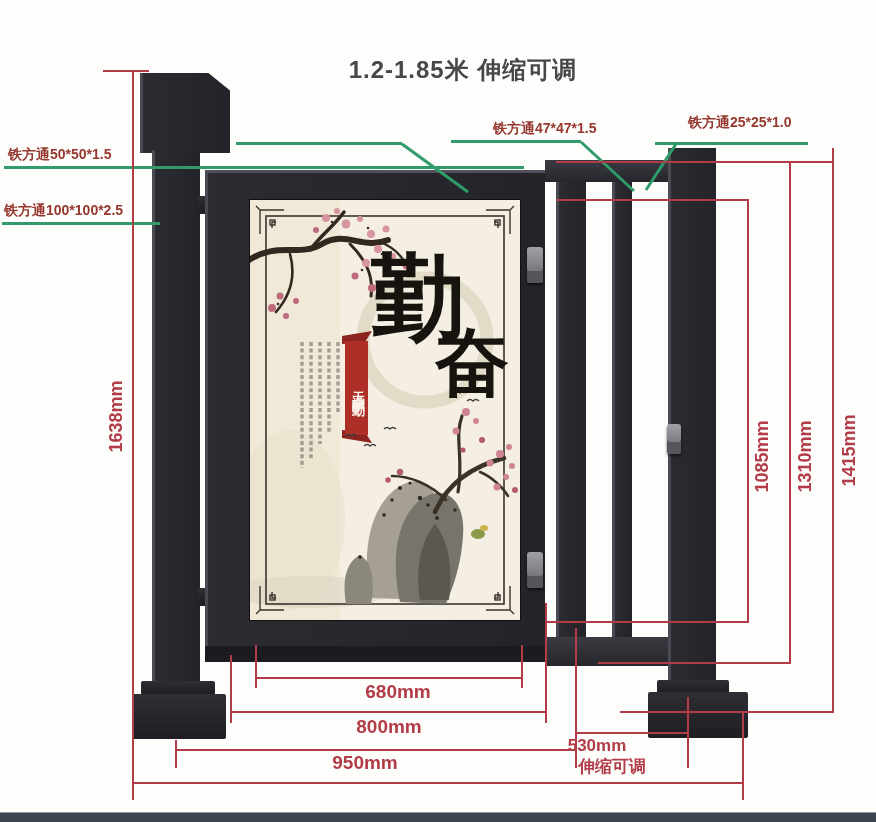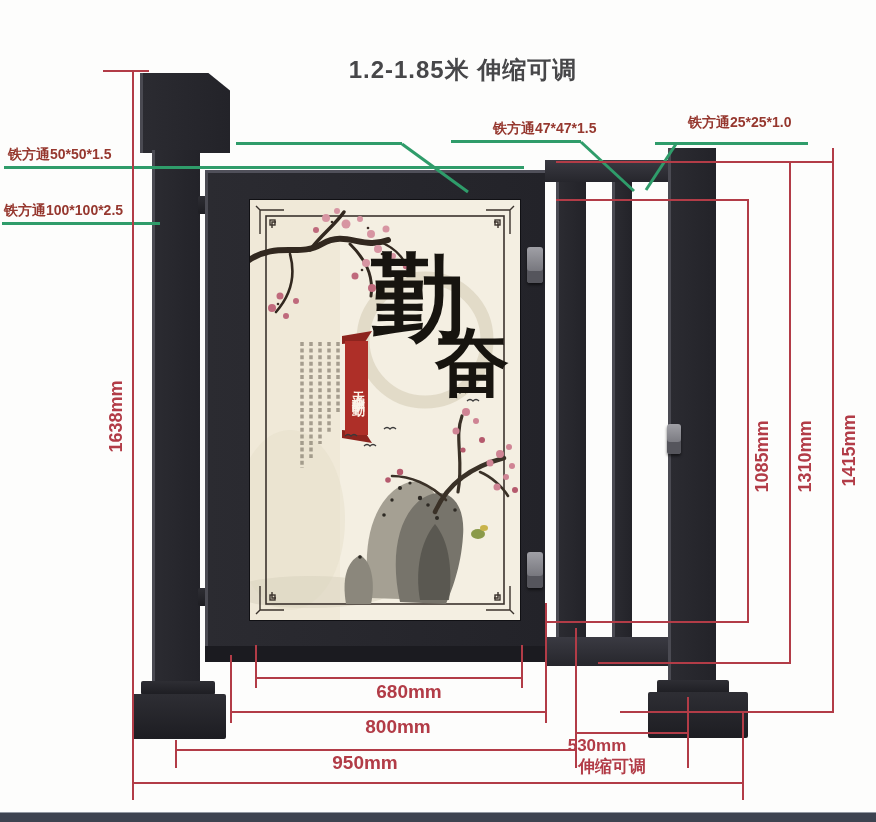--- a/index.html
+++ b/index.html
@@ -216,26 +216,26 @@
   <div class="hline" style="left:545px;top:621px;width:204px;"></div>
   <div class="hline" style="left:598px;top:662px;width:193px;"></div>
   <div class="hline" style="left:620px;top:711px;width:214px;"></div>
   <div class="dimtext rot" style="left:712px;top:446px;">1085mm</div>
   <div class="dimtext rot" style="left:755px;top:446px;">1310mm</div>
   <div class="dimtext rot" style="left:799px;top:440px;">1415mm</div>
 
   <div class="vline" style="left:255px;top:645px;height:43px;"></div>
   <div class="vline" style="left:521px;top:645px;height:43px;"></div>
   <div class="hline" style="left:255px;top:677px;width:268px;"></div>
-  <div class="dimtext" style="left:359px;top:681px;width:100px;">680mm</div>
+  <div class="dimtext" style="left:348px;top:681px;width:100px;">680mm</div>
 
   <div class="vline" style="left:230px;top:655px;height:68px;"></div>
   <div class="vline" style="left:545px;top:603px;height:120px;"></div>
   <div class="hline" style="left:230px;top:711px;width:317px;"></div>
-  <div class="dimtext" style="left:348px;top:716px;width:100px;">800mm</div>
+  <div class="dimtext" style="left:339px;top:716px;width:100px;">800mm</div>
 
   <div class="vline" style="left:175px;top:740px;height:28px;"></div>
   <div class="vline" style="left:575px;top:628px;height:140px;"></div>
   <div class="hline" style="left:175px;top:749px;width:402px;"></div>
   <div class="dimtext" style="left:315px;top:752px;width:100px;">950mm</div>
 
   <div class="vline" style="left:687px;top:697px;height:71px;"></div>
   <div class="hline" style="left:575px;top:732px;width:114px;"></div>
   <div class="dimtext dimsmall" style="left:554px;top:736px;width:86px;">530mm</div>
   <div class="dimtext dimsmall" style="left:569px;top:755px;width:86px;">伸缩可调</div>

